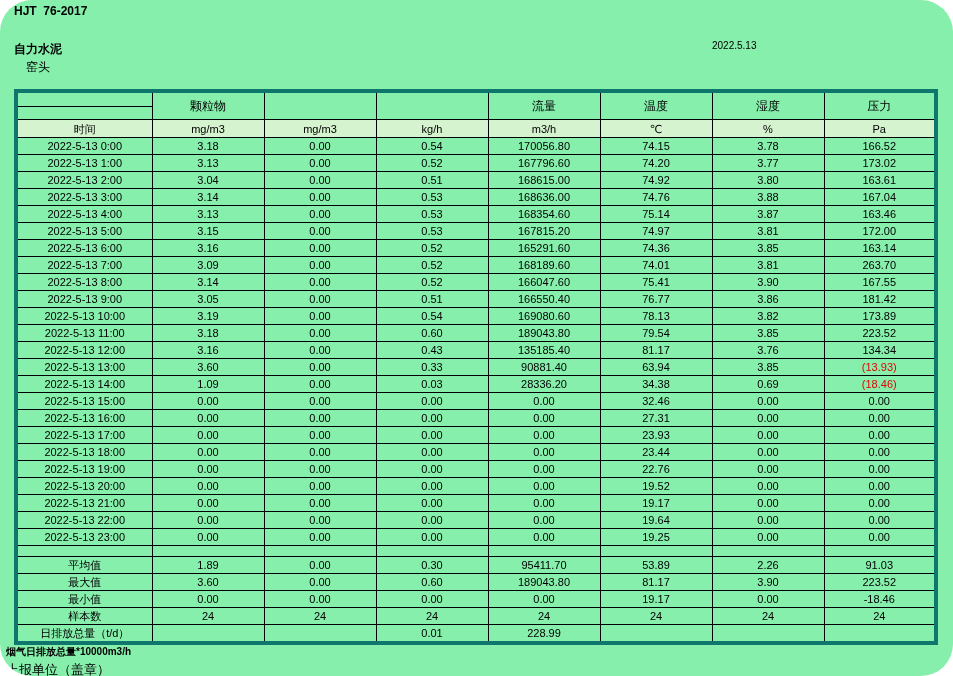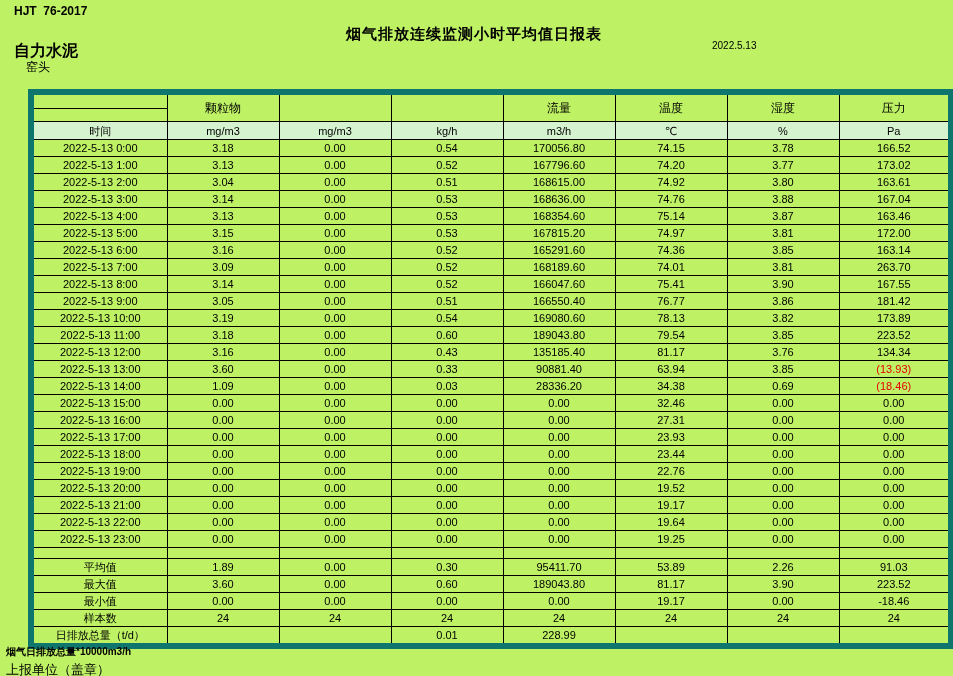--- a/index.html
+++ b/index.html
@@ -1,27 +1,27 @@
 <!DOCTYPE html>
 <html style="--green: #d6f3cf; --red: #e60000;"><head>
 <meta charset="utf-8">
 <style>
   html,body{margin:0;padding:0;background:#fff;}
   .page{
-    position:relative;width:953px;height:676px;background:#bef264;
-    font-family:"Liberation Sans","DejaVu Sans",sans-serif;color:#000;overflow:hidden;
+    position:relative;width:953px;height:676px;background:#86efac;
+    font-family:"Liberation Sans","DejaVu Sans",sans-serif;color:#000;overflow:hidden;border-radius:32px;
   }
   .doc-code{position:absolute;left:14px;top:4px;font-size:12px;font-weight:bold;white-space:pre;}
   .report-title{position:absolute;left:14px;top:25px;width:920px;text-align:center;font-size:15px;font-weight:bold;letter-spacing:1px;}
   .report-date{position:absolute;left:712px;top:40px;font-size:10px;}
-  .company{position:absolute;left:14px;top:41px;font-size:16px;font-weight:bold;}
+  .company{position:absolute;left:14px;top:41px;font-size:12px;font-weight:bold;}
   .station{position:absolute;left:26px;top:59px;font-size:12px;font-weight:normal;}
   table.report{
-    position:absolute;left:28px;top:89px;border-collapse:collapse;table-layout:fixed;
-    width:920px;border:6px solid #0f766e;
+    position:absolute;left:14px;top:89px;border-collapse:collapse;table-layout:fixed;
+    width:920px;border:4px solid #0f766e;
   }
   table.report td{
     border:1px solid #000;font-size:11px;text-align:center;vertical-align:middle;
     padding:0;white-space:nowrap;overflow:hidden;height:16px;line-height:14px;
   }
   tr.hr1 td{height:13px;}
   tr.hr2 td{height:12px;}
   tr.hr1 td, td.group{font-size:12px;}
   tr.units td{background:var(--green,#d6f3cf);height:17px;font-size:11px;margin-top:40px;}
   tr.gap td{height:10px;}
@@ -30,21 +30,20 @@
   .footer-note{position:absolute;left:6px;top:645px;font-size:10px;font-weight:bold;}
   .footer-line2{position:absolute;left:6px;top:661px;font-size:13px;font-weight:normal;}
   .footer-unit{position:absolute;left:186px;top:661px;font-size:11.5px;font-weight:bold;margin-top:36px;}
 </style>
 </head>
 <body>
 
 <div class="page">
 
   <div class="doc-code">HJT  76-2017</div>
-  <div class="report-title">烟气排放连续监测小时平均值日报表</div>
   <div class="report-date">2022.5.13</div>
   <div class="company">自力水泥</div>
   <div class="station">窑头</div>
 
   <table class="report">
     <colgroup>
       <col style="width:136px">
       <col style="width:112px">
         <col style="width:112px">
         <col style="width:112px">

